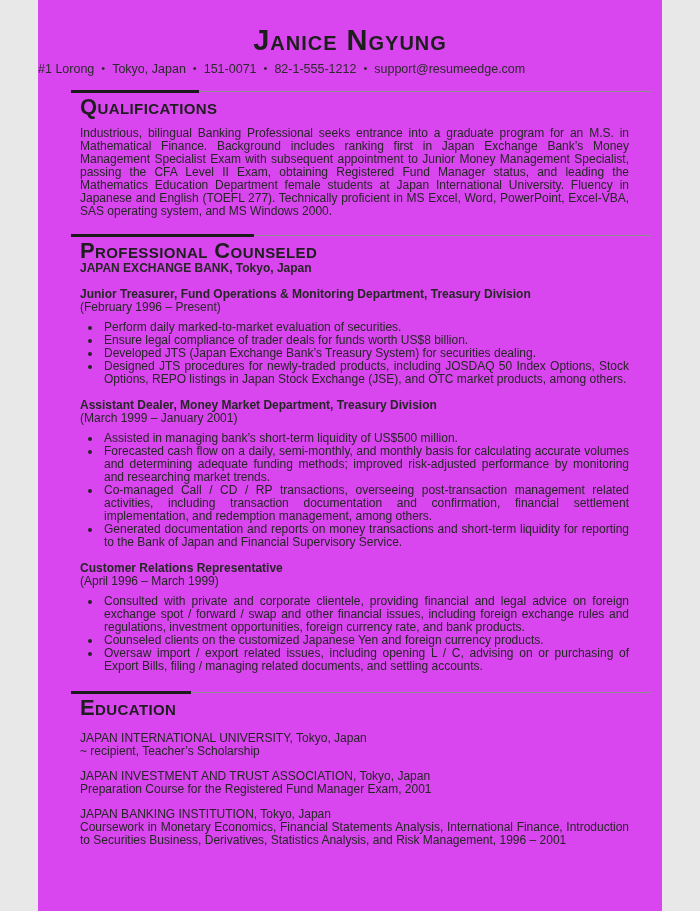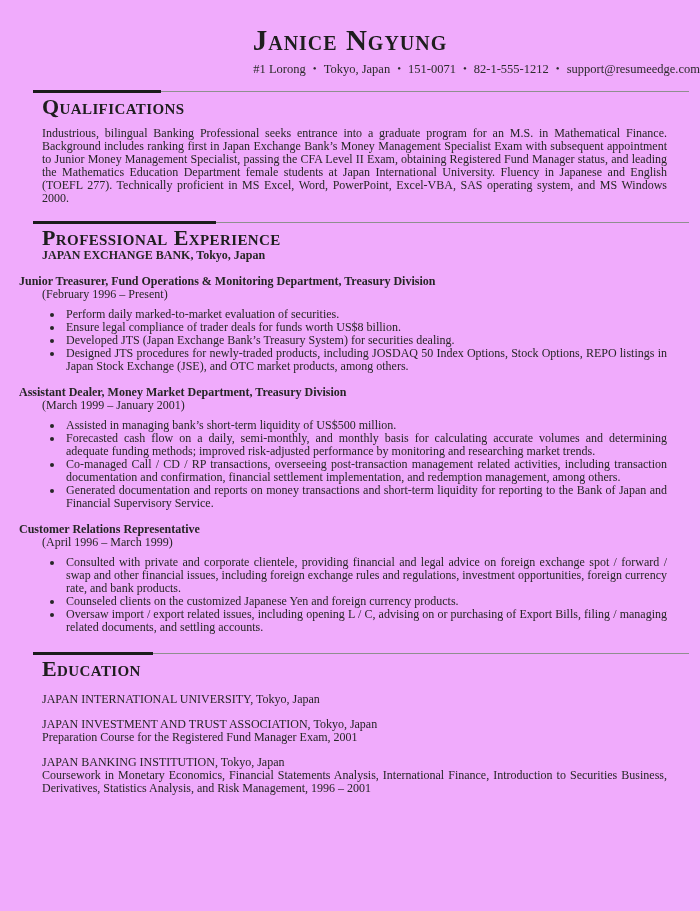--- a/index.html
+++ b/index.html
@@ -1,39 +1,39 @@
 <!DOCTYPE html>
 <html><head>
 <meta charset="utf-8">
 <style>
   html,body { margin:0; padding:0; background:#e8e8e8; }
   .page {
     position:relative;
-    width:700px; height:911px;
+    width:624px; height:911px;
     margin:0 auto;
-    background:#f0abfc;
+    background:#d946ef;
     color:#262626;
-    font-family:Liberation Serif, serif;
+    font-family:Liberation Sans, sans-serif;
     overflow:hidden;
     box-sizing:border-box;
   }
   
   .name {
     margin:24px 0 0;
     text-align:center;
     font-size:29px;
     line-height:32px;
     font-weight:bold;
     font-variant:small-caps;
     letter-spacing:1px;
     color:#1e1e1e;
   }
   .contact {
     margin-top:5px;
-    text-align:right;
+    text-align:left;
     font-size:12.5px;
     line-height:16px;
     color:#2b2b2b;
     white-space:nowrap;
   }
   .contact .sep { margin:0 7px; font-size:11px; position:relative; top:-1px; }
   
   .rule {
     position:relative;
     margin:14px 11px 0 33px;
@@ -66,21 +66,21 @@
     margin:10px 33px 0 42px;
     text-align:justify;
   }
   .rule.exp-rule { margin-top:17px; }
   .employer {
     margin:1px 33px 0 42px;
     font-weight:bold;
   }
   .job { margin-top:13px; }
   .job-title {
-    margin:0 33px 0 19px;
+    margin:0 33px 0 42px;
     font-weight:bold;
   }
   .job-dates { margin:0 33px 0 42px; }
   .job ul {
     margin:7px 33px 0 42px;
     padding-left:22px;
     list-style-type:disc;
   }
   .job ul li {
     text-align:justify;
@@ -103,21 +103,21 @@
 
   <div class="rule">
       <span class="thick w-qual"></span>
     </div>
   <h2 class="section-title">Qualifications</h2>
   <p class="body-text summary">Industrious, bilingual Banking Professional seeks entrance into a graduate program for an M.S. in Mathematical Finance. Background includes ranking first in Japan Exchange Bank’s Money Management Specialist Exam with subsequent appointment to Junior Money Management Specialist, passing the CFA Level II Exam, obtaining Registered Fund Manager status, and leading the Mathematics Education Department female students at Japan International University. Fluency in Japanese and English (TOEFL 277). Technically proficient in MS Excel, Word, PowerPoint, Excel-VBA, SAS operating system, and MS Windows 2000.</p>
 
   <div class="rule exp-rule">
       <span class="thick w-exp"></span>
     </div>
-  <h2 class="section-title">Professional Experience</h2>
+  <h2 class="section-title">Professional Counseled</h2>
 
   <p class="body-text employer">JAPAN EXCHANGE BANK, Tokyo, Japan</p>
 
   <div class="job">
     <p class="body-text job-title">Junior Treasurer, Fund Operations &amp; Monitoring Department, Treasury Division</p>
     <p class="body-text job-dates">(February 1996 – Present)</p>
     <ul>
       <li class="body-text">Perform daily marked-to-market evaluation of securities.</li>
       <li class="body-text">Ensure legal compliance of trader deals for funds worth US$8 billion.</li>
       <li class="body-text">Developed JTS (Japan Exchange Bank’s Treasury System) for securities dealing.</li>
@@ -146,20 +146,21 @@
     </ul>
   </div>
 
   <div class="rule edu-rule">
       <span class="thick w-edu"></span>
     </div>
   <h2 class="section-title">Education</h2>
 
   <div class="edu-entry first body-text">
     <div>JAPAN INTERNATIONAL UNIVERSITY, Tokyo, Japan</div>
+    <div class="edu-line">~ recipient, Teacher’s Scholarship</div>
   </div>
 
   <div class="edu-entry body-text">
     <div>JAPAN INVESTMENT AND TRUST ASSOCIATION, Tokyo, Japan</div>
     <div class="edu-line">Preparation Course for the Registered Fund Manager Exam, 2001</div>
   </div>
 
   <div class="edu-entry body-text">
     <div>JAPAN BANKING INSTITUTION, Tokyo, Japan</div>
     <div class="edu-line">Coursework in Monetary Economics, Financial Statements Analysis, International Finance, Introduction to Securities Business, Derivatives, Statistics Analysis, and Risk Management, 1996 – 2001</div>

